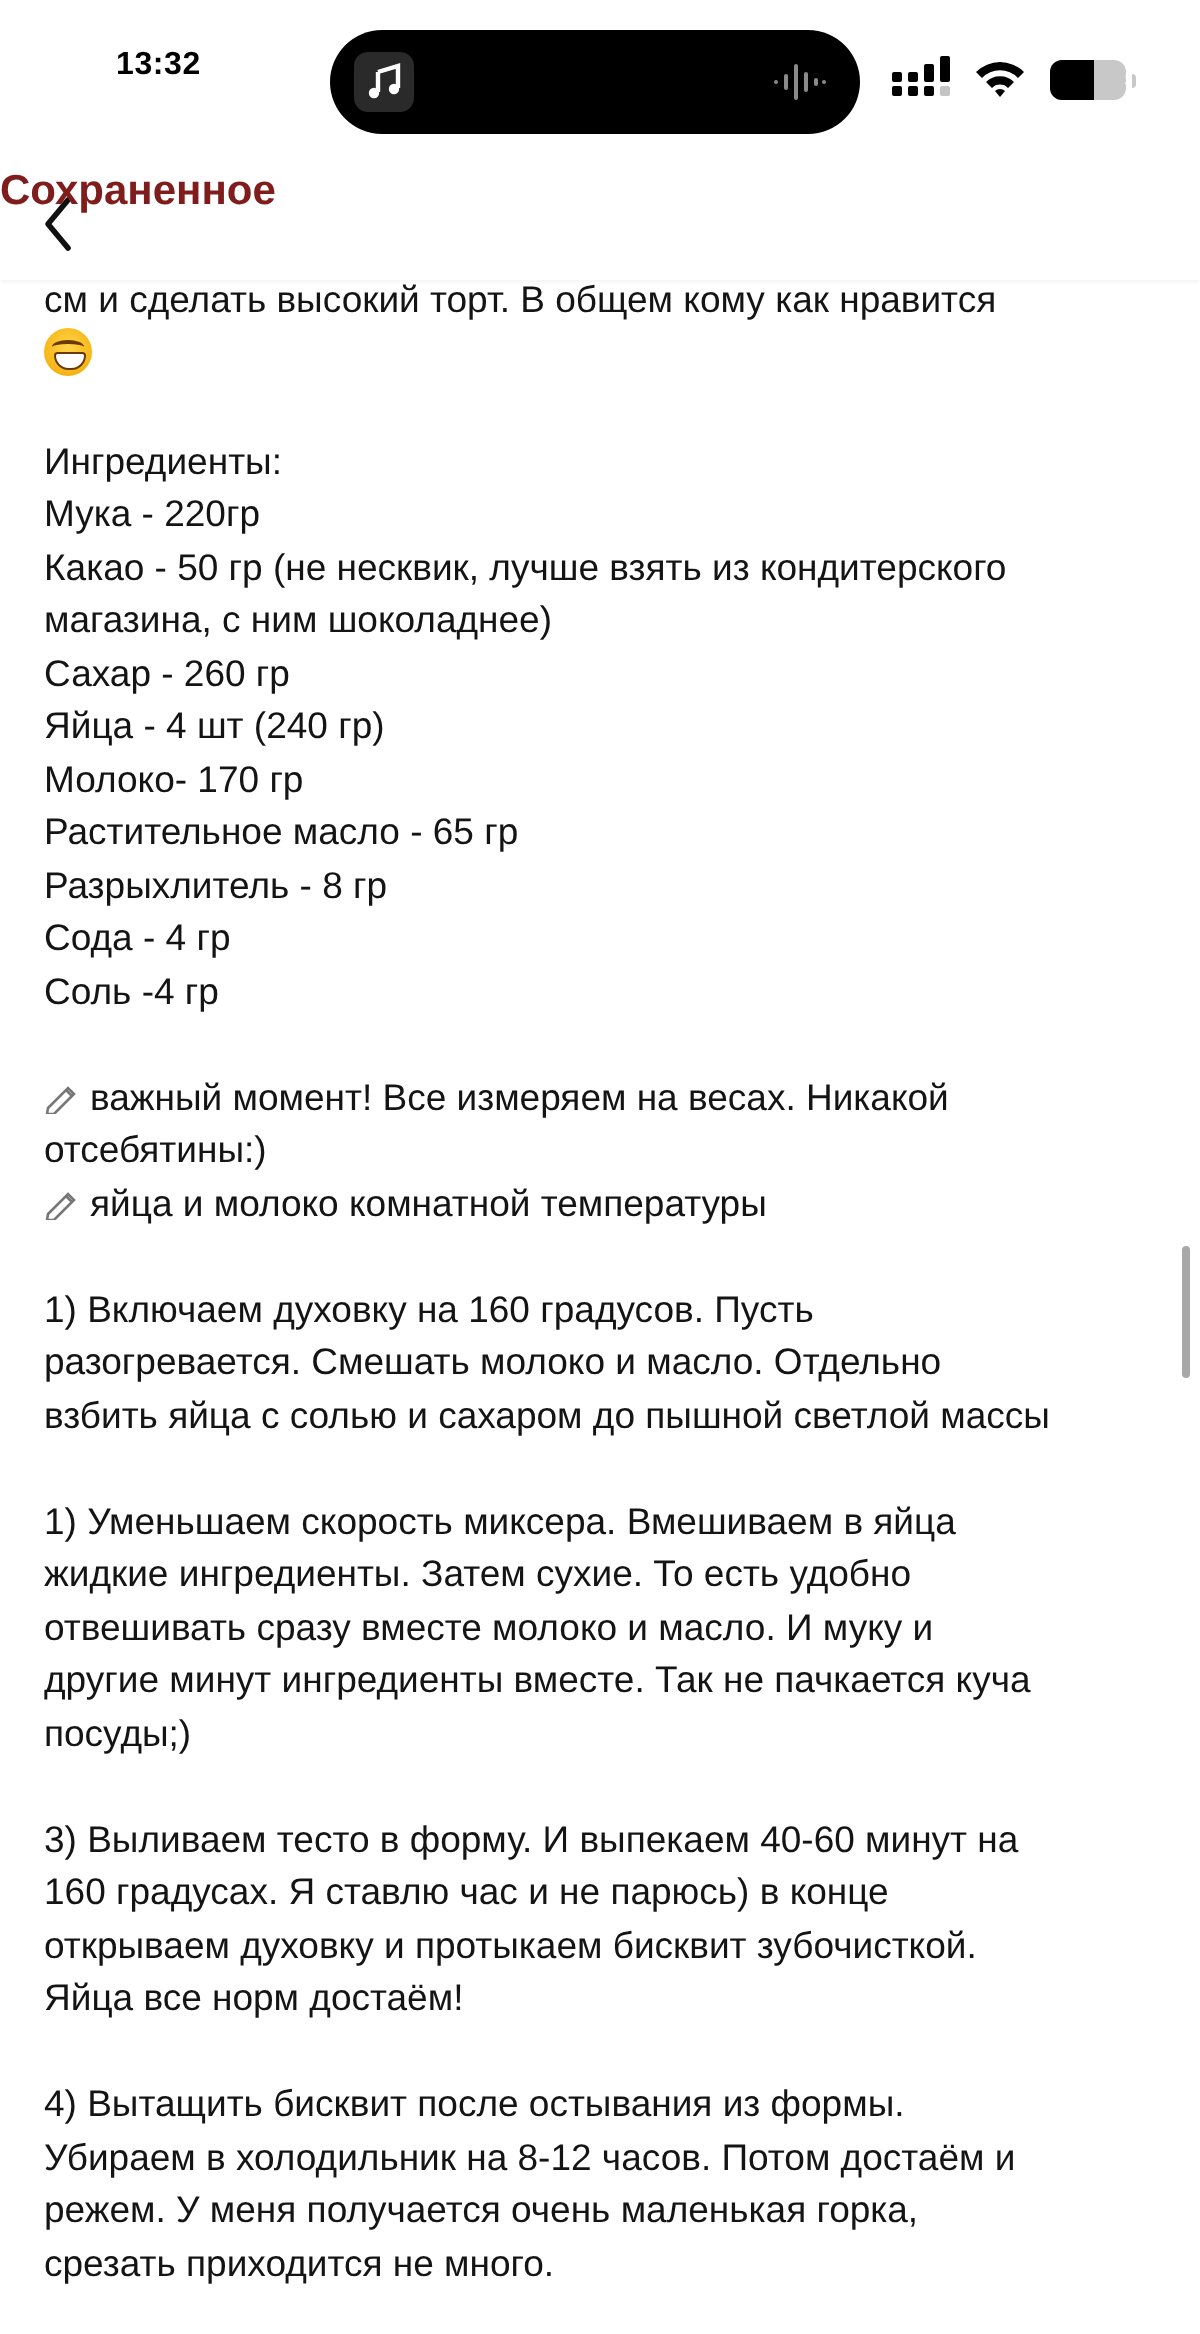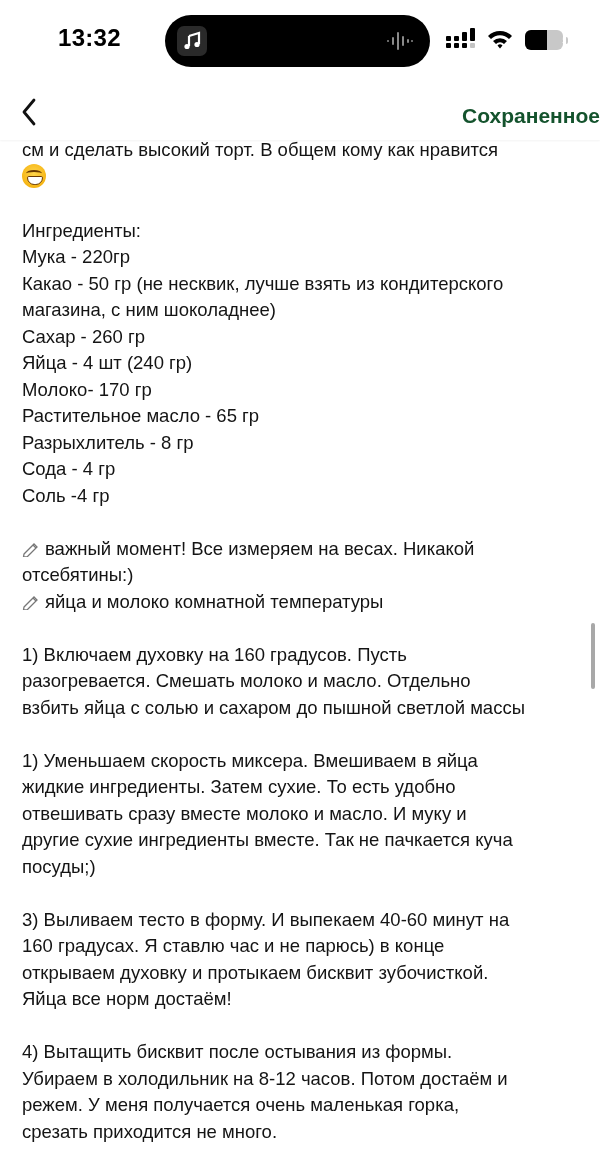--- a/index.html
+++ b/index.html
@@ -8,21 +8,21 @@
     background: #ffffff;
     font-family: "Liberation Sans", "DejaVu Sans", sans-serif;
     color: #111111;
   }
   .screen { position: relative; width: 600px; height: 1167px; overflow: hidden; background: #fff; }
 
   
   .status-bar { position: absolute; top: 0; left: 0; width: 600px; height: 82px; background: #fff; z-index: 5; }
   .status-time {
     position: absolute; left: 58px; top: 24px;
-    font-size: 24px; font-weight: 700; letter-spacing: 0.3px; color: #000;
+    font-size: 16px; font-weight: 700; letter-spacing: 0.3px; color: #000;
   }
   .dynamic-island {
     position: absolute; left: 165px; top: 15px; width: 265px; height: 52px;
     background: #000; border-radius: 26px;
   }
   .di-art {
     position: absolute; left: 12px; top: 11px; width: 30px; height: 30px;
     background: #2a2a2a; border-radius: 7px;
   }
   .di-art svg { position: absolute; left: 5px; top: 5px; }
@@ -49,22 +49,22 @@
   .nav-header {
     position: absolute; top: 82px; left: 0; width: 600px; height: 58px;
     background: #fff; z-index: 4;
     box-shadow: 0 1px 2px rgba(0,0,0,0.05);
   }
   .back-button {
     position: absolute; left: 14px; top: 14px; width: 30px; height: 32px;
     display: flex; align-items: center; justify-content: center; cursor: pointer;
   }
   .nav-title {
-    position: absolute; left: 0; right: 0; top: 22px; text-align: right;
-    font-size: 21px; font-weight: 700; color: #14532d;
+    position: absolute; left: 0; right: 0; top: 2px; text-align: left;
+    font-size: 21px; font-weight: 700; color: #7f1d1d;
   }
 
   
   .content {
     position: absolute; left: 22px; top: 137px; width: 560px;
     font-size: 18.5px; line-height: 26.5px; color: #141414;
   }
   .line { white-space: nowrap; }
   .blank { height: 26.5px; }
   .para-gap { height: 26.5px; }
@@ -193,21 +193,21 @@
       <div class="line">1) Включаем духовку на 160 градусов. Пусть</div>
       <div class="line">разогревается. Смешать молоко и масло. Отдельно</div>
       <div class="line">взбить яйца с солью и сахаром до пышной светлой массы</div>
     </div>
     <div class="para-gap"></div>
 
     <div>
       <div class="line">1) Уменьшаем скорость миксера. Вмешиваем в яйца</div>
       <div class="line">жидкие ингредиенты. Затем сухие. То есть удобно</div>
       <div class="line">отвешивать сразу вместе молоко и масло. И муку и</div>
-      <div class="line">другие сухие ингредиенты вместе. Так не пачкается куча</div>
+      <div class="line">другие минут ингредиенты вместе. Так не пачкается куча</div>
       <div class="line">посуды;)</div>
     </div>
     <div class="para-gap"></div>
 
     <div>
       <div class="line">3) Выливаем тесто в форму. И выпекаем 40-60 минут на</div>
       <div class="line">160 градусах. Я ставлю час и не парюсь) в конце</div>
       <div class="line">открываем духовку и протыкаем бисквит зубочисткой.</div>
       <div class="line">Яйца все норм достаём!</div>
     </div>

